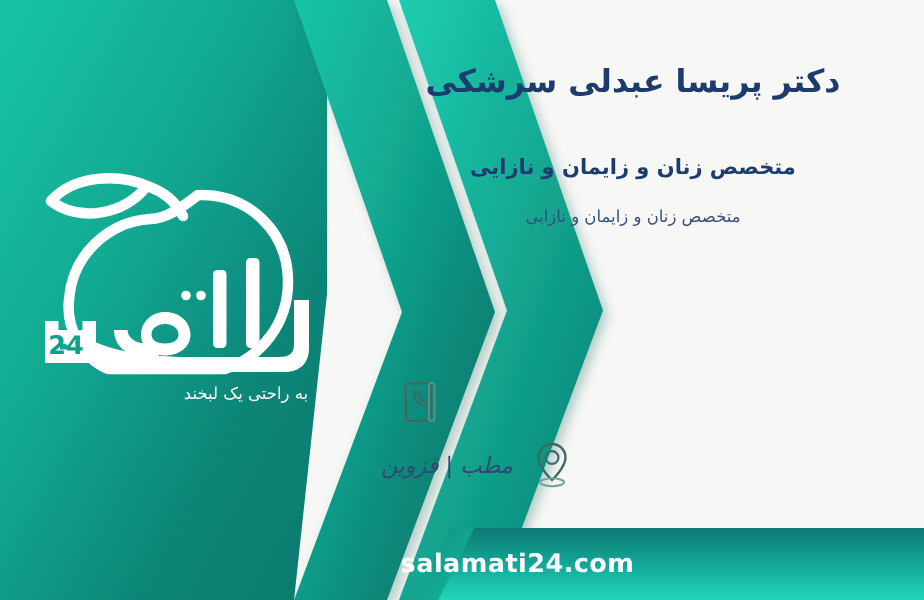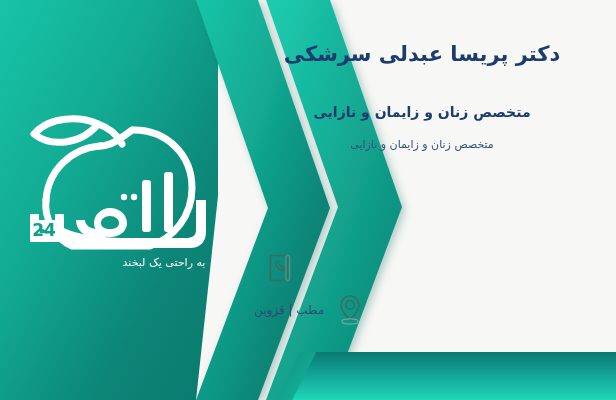--- a/index.html
+++ b/index.html
@@ -73,22 +73,22 @@
     direction:rtl;
   }
   #row-phone{top:250px;height:36px;width:100%;}
   #row-address{top:290px;height:40px;width:100%;}
   .info-icon{
     width:32px;height:34px;
     display:flex;align-items:center;justify-content:center;
     flex:0 0 auto;
   }
   .info-text{
-    font-size:12px;color:#2f4a74;
-    direction:rtl;white-space:nowrap;
+    font-size:15px;color:#2f4a74;
+    direction:rtl;white-space:nowrap;font-style:italic;
   }
 
   
   #bottom-bar{position:absolute;left:0;bottom:0;width:616px;height:48px;}
   #bottom-bar-label{
     position:absolute;left:0;bottom:0;width:616px;height:48px;
     display:flex;align-items:center;justify-content:center;
     padding-left:74px;
     box-sizing:border-box;
     color:#ffffff;font-size:17px;font-weight:bold;
@@ -224,14 +224,15 @@
           <circle cx="14" cy="12" r="4.3" fill="none" stroke="#3c6b63" stroke-width="1.5"></circle>
           <ellipse cx="14" cy="28.5" rx="8" ry="2.6" fill="none" stroke="#6ba79c" stroke-width="1.3"></ellipse>
         </svg>
       </span>
       <span class="info-text">مطب | قزوین</span>
     </div>
 
   </div>
 
   <div id="bottom-bar"></div>
+  <div id="bottom-bar-label">salamati24.com</div>
 
 </div>
 
 </body></html>

